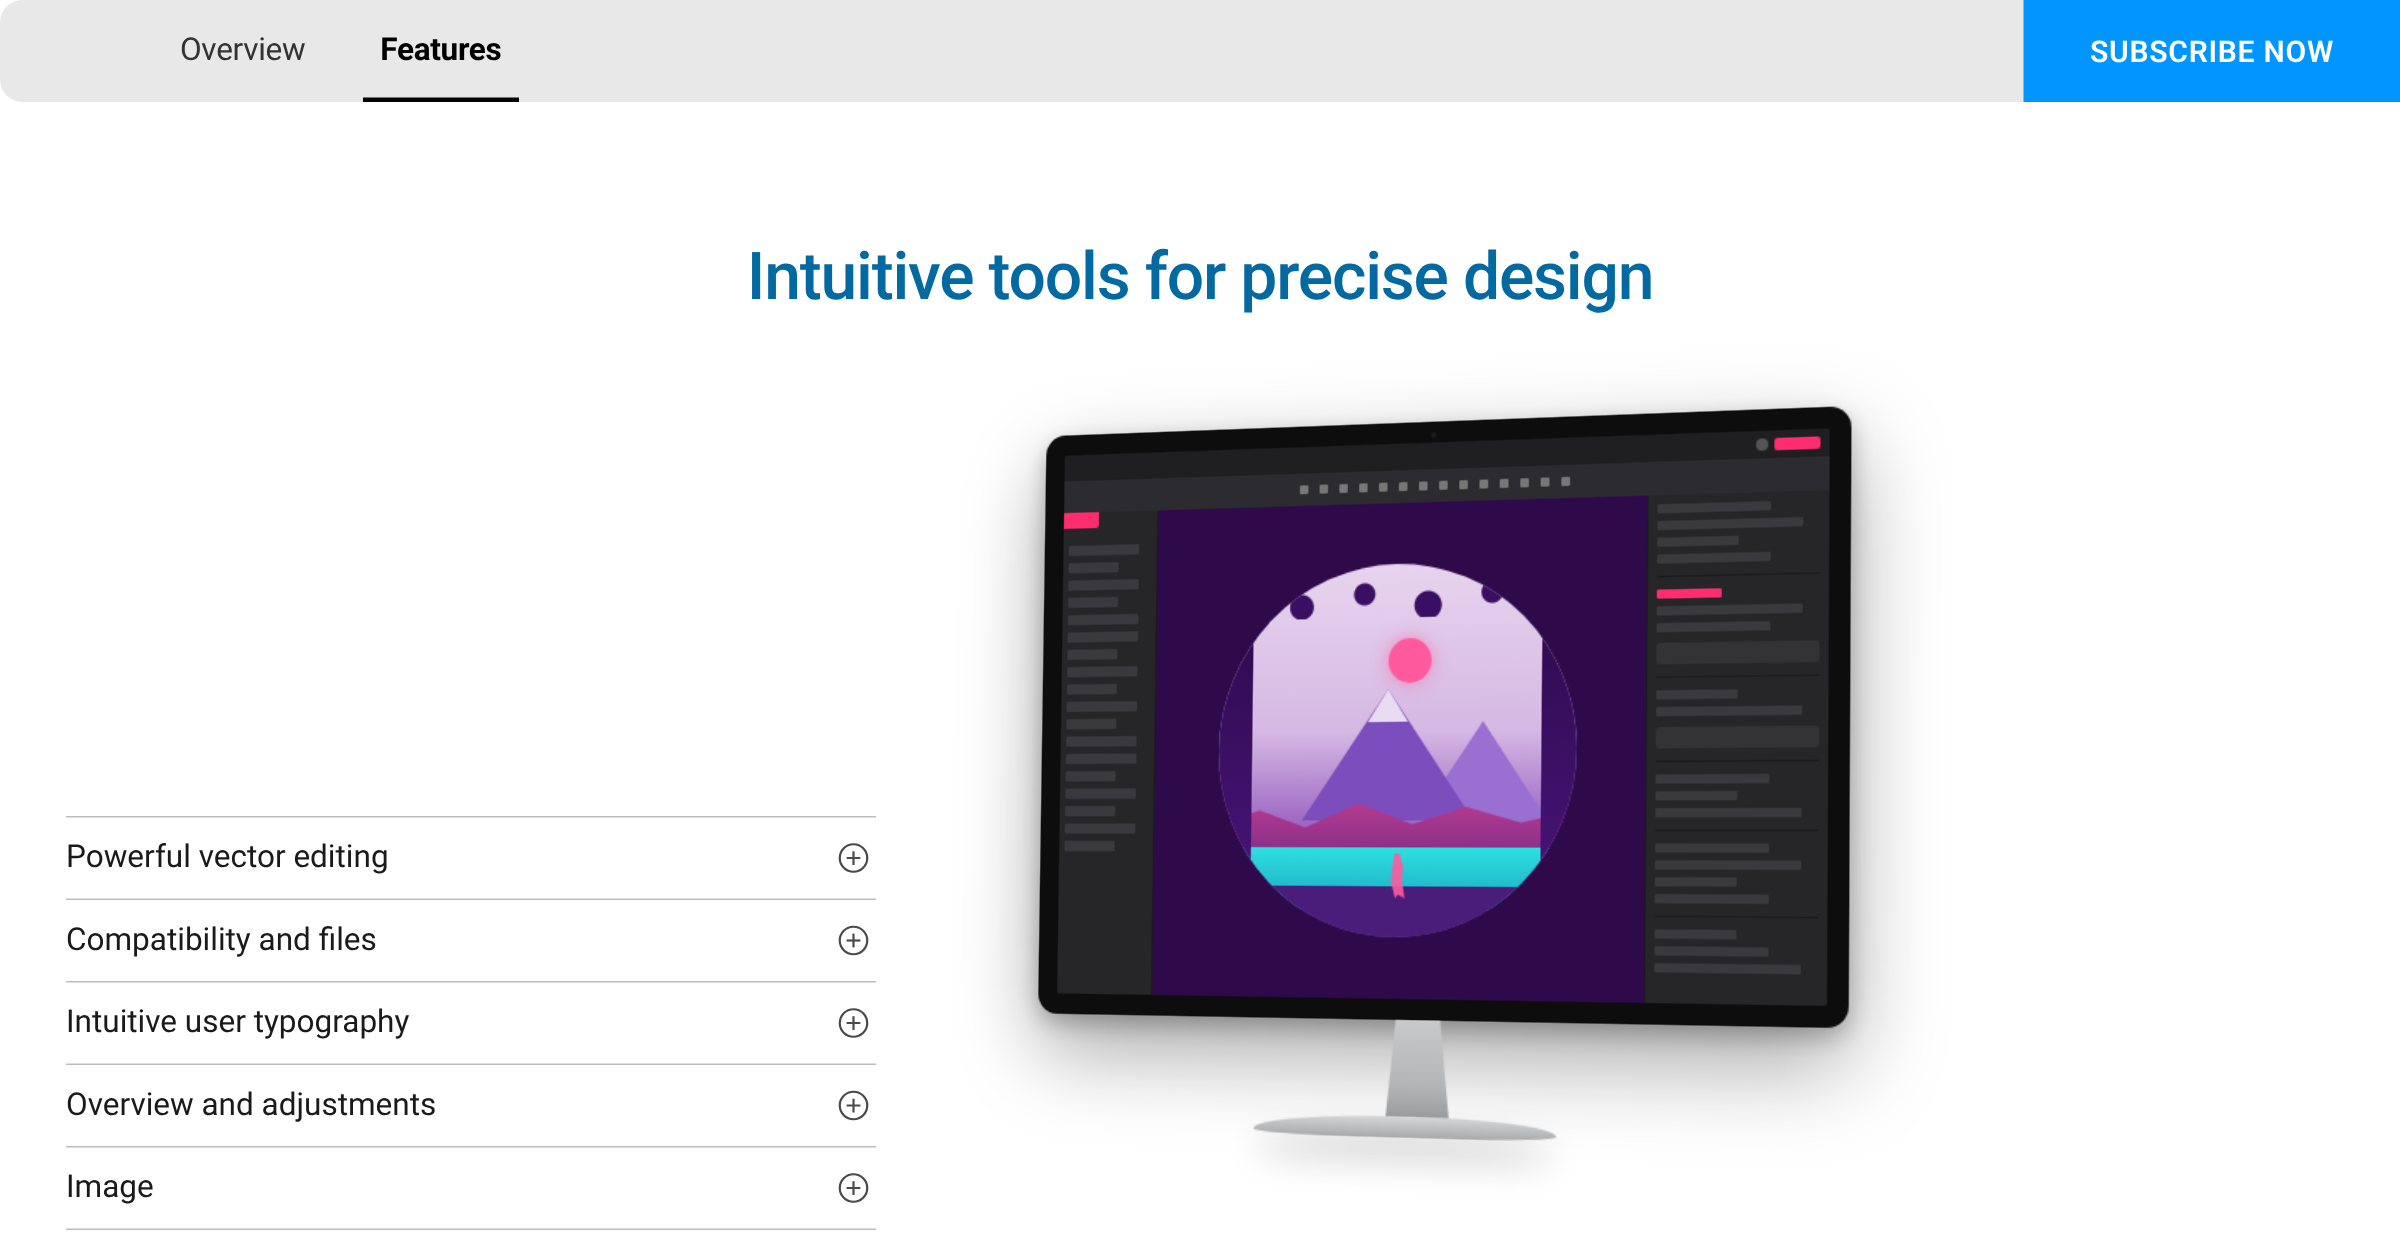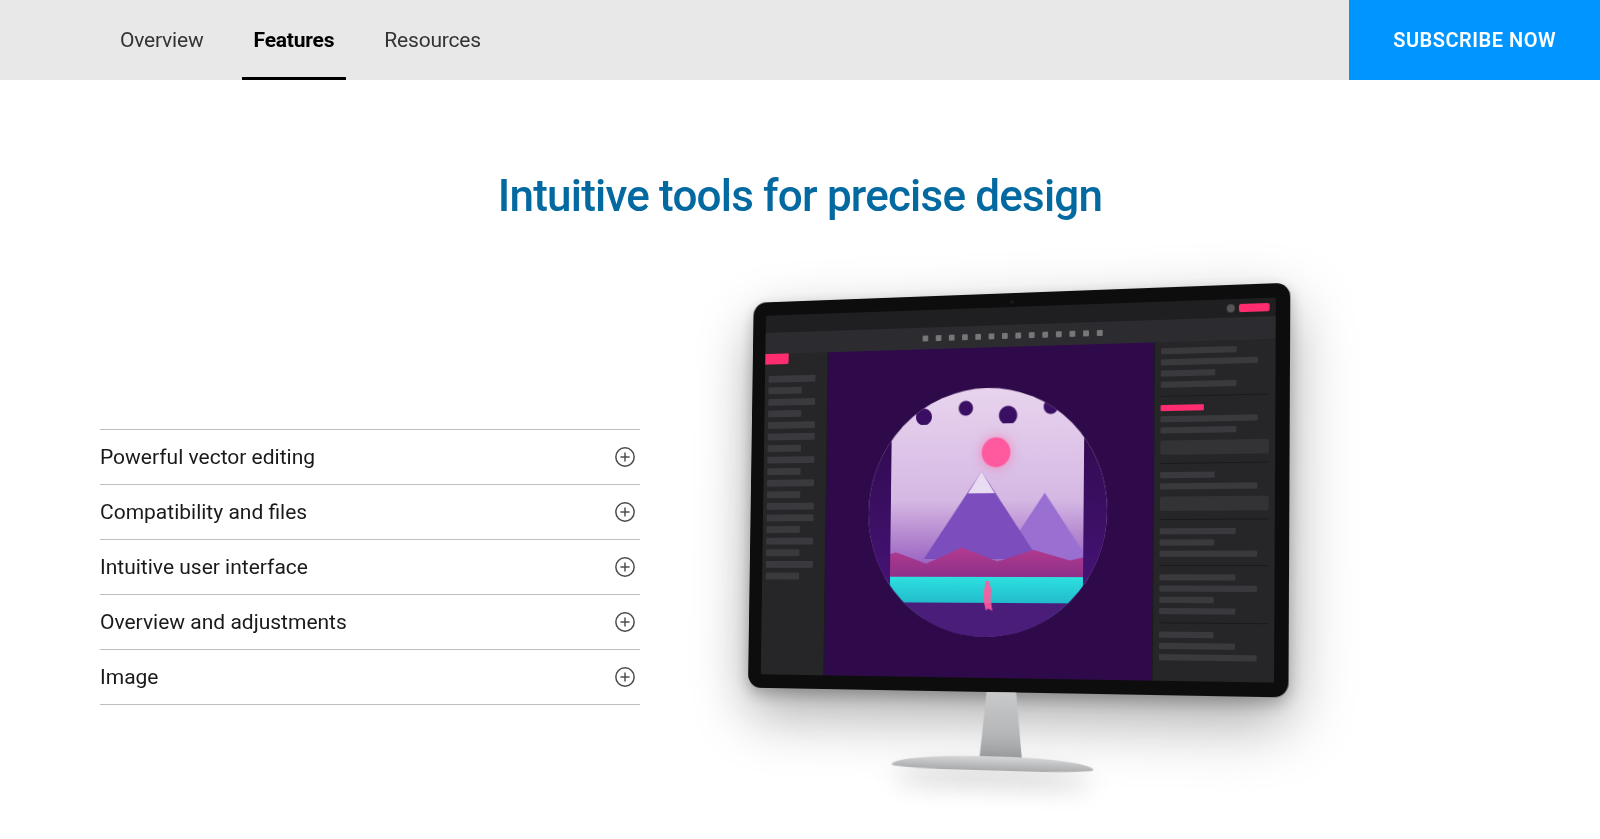--- a/index.html
+++ b/index.html
@@ -8,25 +8,26 @@
     background: #ffffff;
     color: #1a1a1a;
     width: 1600px;
     height: 839px;
     overflow: hidden;
   }
 
   
   .topbar {
     background: #e8e8e8;
-    height: 80px;
+    height: 68px;
     display: flex;
     align-items: flex-start;
     justify-content: space-between;
     padding-left: 120px;
+    border-radius: 15px;
   }
   .nav-tabs {
     display: flex;
     gap: 50px;
     height: 100%;
     align-items: center;
   }
   .nav-tab {
     font-size: 21px;
     color: #333;
@@ -69,23 +70,23 @@
     font-size: 44px;
     font-weight: 500;
     color: #0369a1;
     margin-top: 90px;
     letter-spacing: -0.8px;
   }
 
   .content-row {
     display: flex;
     margin-top: 70px;
-    padding-left: 100px;
+    padding-left: 44px;
     gap: 60px;
-    align-items: center;
+    align-items: flex-end;
   }
 
   
   .accordion {
     width: 540px;
     margin-top: 10px;
   }
   .accordion-item {
     border-top: 1px solid #bdbdbd;
     display: flex;
@@ -244,21 +245,20 @@
     box-shadow: 0 14px 24px rgba(0,0,0,0.22);
   }
 </style>
 </head>
 <body>
 
 <header class="topbar">
   <nav class="nav-tabs">
     <div class="nav-tab">Overview</div>
     <div class="nav-tab active">Features</div>
-    <div class="nav-tab">Resources</div>
   </nav>
   <div class="subscribe-btn">SUBSCRIBE NOW</div>
 </header>
 
 <h1 class="hero-title">Intuitive tools for precise design</h1>
 
 <div class="content-row">
 
   <div class="accordion">
     <div class="accordion-item">
@@ -275,21 +275,21 @@
       <span class="accordion-label">Compatibility and files</span>
       <span class="plus-icon">
         <svg viewBox="0 0 24 24" width="22" height="22" fill="none" stroke="#4a4a4a" stroke-width="1.6">
             <circle cx="12" cy="12" r="10"></circle>
             <line x1="12" y1="7" x2="12" y2="17"></line>
             <line x1="7" y1="12" x2="17" y2="12"></line>
           </svg>
       </span>
     </div>
     <div class="accordion-item">
-      <span class="accordion-label">Intuitive user interface</span>
+      <span class="accordion-label">Intuitive user typography</span>
       <span class="plus-icon">
         <svg viewBox="0 0 24 24" width="22" height="22" fill="none" stroke="#4a4a4a" stroke-width="1.6">
             <circle cx="12" cy="12" r="10"></circle>
             <line x1="12" y1="7" x2="12" y2="17"></line>
             <line x1="7" y1="12" x2="17" y2="12"></line>
           </svg>
       </span>
     </div>
     <div class="accordion-item">
       <span class="accordion-label">Overview and adjustments</span>

